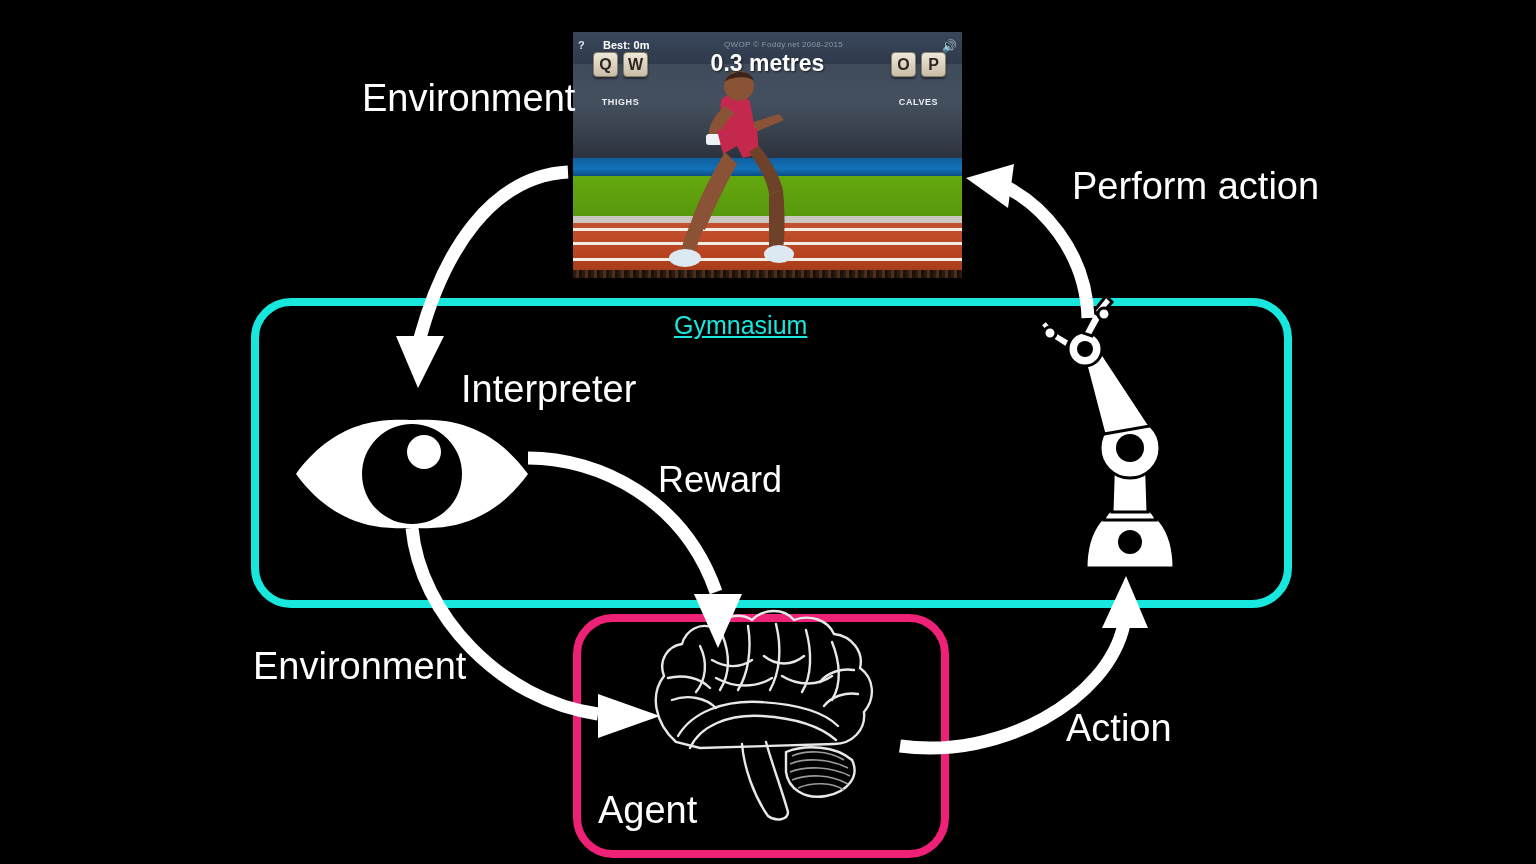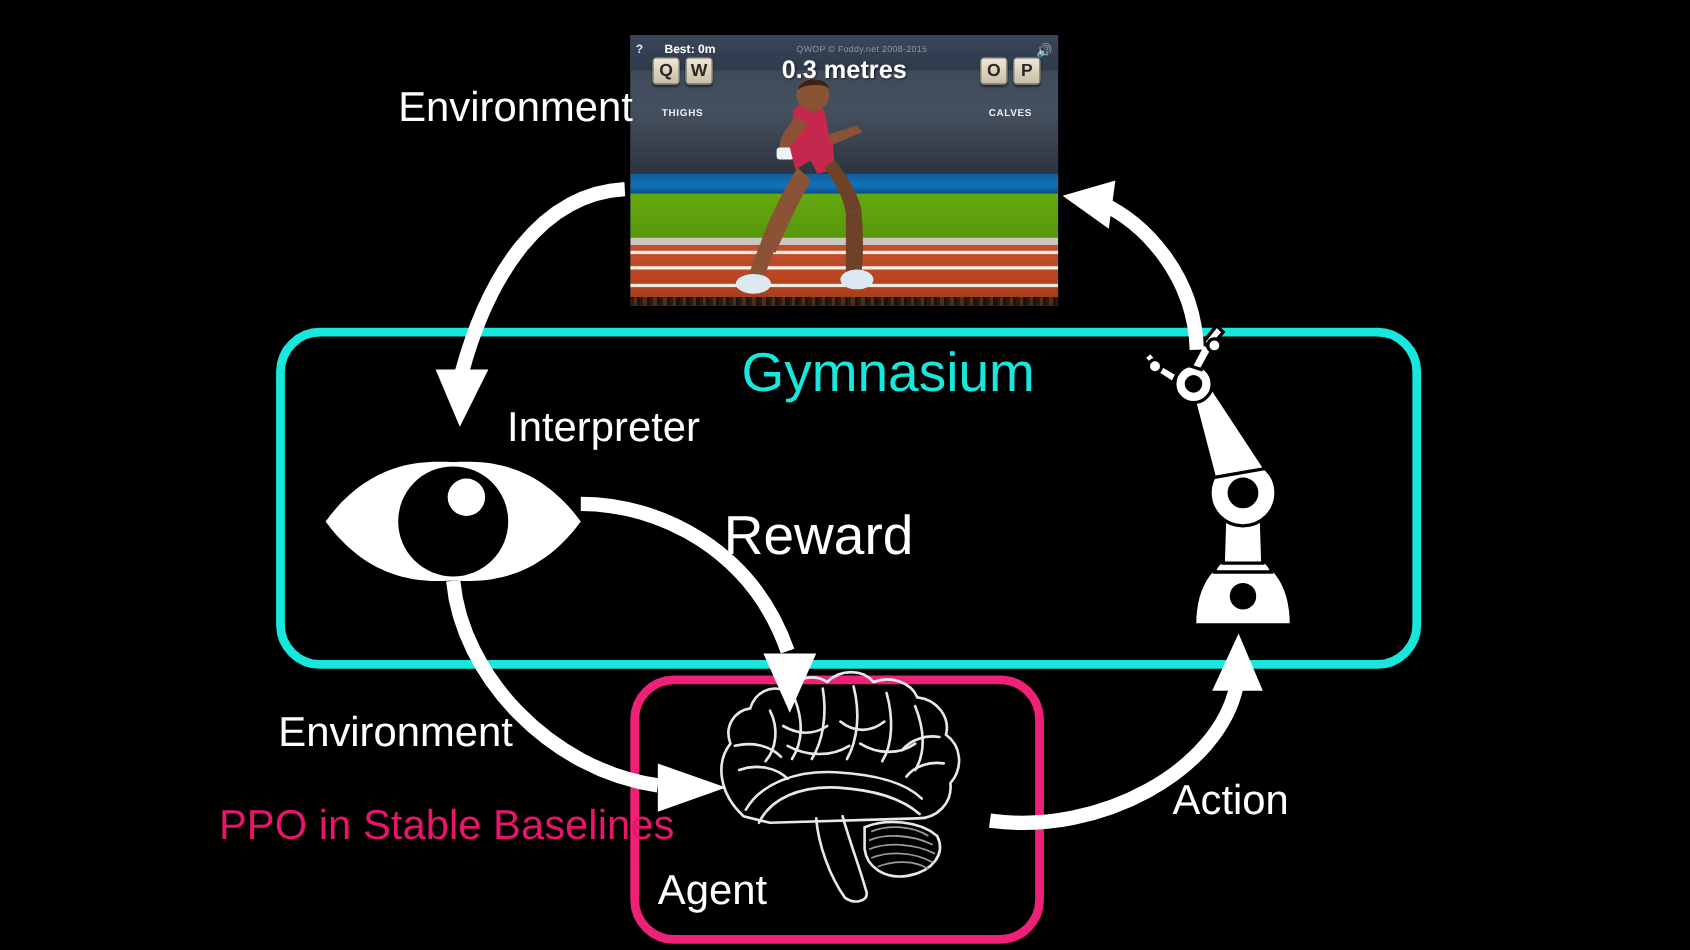--- a/index.html
+++ b/index.html
@@ -19,32 +19,33 @@
   .label {
     position: absolute;
     color: #ffffff;
     font-weight: 400;
     white-space: nowrap;
     line-height: 1;
   }
   #lbl-environment   { left: 362px; top: 79px;  font-size: 38px; }
   #lbl-perform       { left: 1072px; top: 167px; font-size: 38px; }
   #lbl-interpreter   { left: 461px; top: 370px; font-size: 38px; }
-  #lbl-reward        { left: 658px; top: 462px; font-size: 50px; }
+  #lbl-reward        { left: 658px; top: 462px; font-size: 36px; }
   #lbl-observation   { left: 253px; top: 647px; font-size: 38px; }
   #lbl-action        { left: 1066px; top: 709px; font-size: 38px; }
   #lbl-agent         { left: 598px; top: 791px; font-size: 38px; }
 
   #lbl-gymnasium {
     position: absolute;
     left: 674px; top: 313px;
-    font-size: 50px;
+    font-size: 25px;
     color: #18e7dd;
     white-space: nowrap;
     line-height: 1;
+    text-decoration: underline;
   }
   #lbl-ppo {
     position: absolute;
     left: 199px; top: 732px;
     font-size: 38px;
     color: #e8156b;
     white-space: nowrap;
     line-height: 1;
   }
 
@@ -106,22 +107,22 @@
   }
   #q-topbar {
     position: absolute; left: 0; top: 0; width: 100%; height: 32px;
     background: linear-gradient(#39465a,#2f3a4b);
   }
   .q-help {
     position: absolute; left: 5px; top: 7px;
     color: #dfe4ea; font-size: 11px; font-weight: bold;
   }
   .q-best {
-    position: absolute; left: 31px; top: 7px;
-    color: #ffffff; font-size: 11px; font-weight: bold;
+    position: absolute; left: 10px; top: 7px;
+    color: #ffffff; font-size: 11px; font-weight: bold; padding-left: 20px;
   }
   .q-copy {
     position: absolute; left: 16px; top: 8px; width: 100%;
     text-align: center; color: #8d99aa; font-size: 8px;
     letter-spacing: .3px;
   }
   .q-dist {
     position: absolute; left: 0; top: 18px; width: 100%;
     text-align: center; color: #ffffff;
     font-size: 23px; font-weight: bold;
@@ -329,21 +330,21 @@
       <polygon points="598,694 660,716 598,738" fill="#ffffff"></polygon>
     </g>
 
     <g>
       <path d="M900 746 C1000 760 1108 700 1124 624" stroke="#ffffff" stroke-width="13" fill="none"></path>
       <polygon points="1102,628 1148,628 1126,576" fill="#ffffff"></polygon>
     </g>
   </svg>
 
   <div class="label" id="lbl-environment">Environment</div>
+  <div class="label" id="lbl-perform">Perform action</div>
   <div id="lbl-gymnasium">Gymnasium</div>
   <div class="label" id="lbl-interpreter">Interpreter</div>
   <div class="label" id="lbl-reward">Reward</div>
   <div class="label" id="lbl-observation">Environment</div>
-  <div id="lbl-ppo">PPO in Stable Baselines</div>
   <div class="label" id="lbl-agent">Agent</div>
   <div class="label" id="lbl-action">Action</div>
 
 </div>
 
 </body></html>

